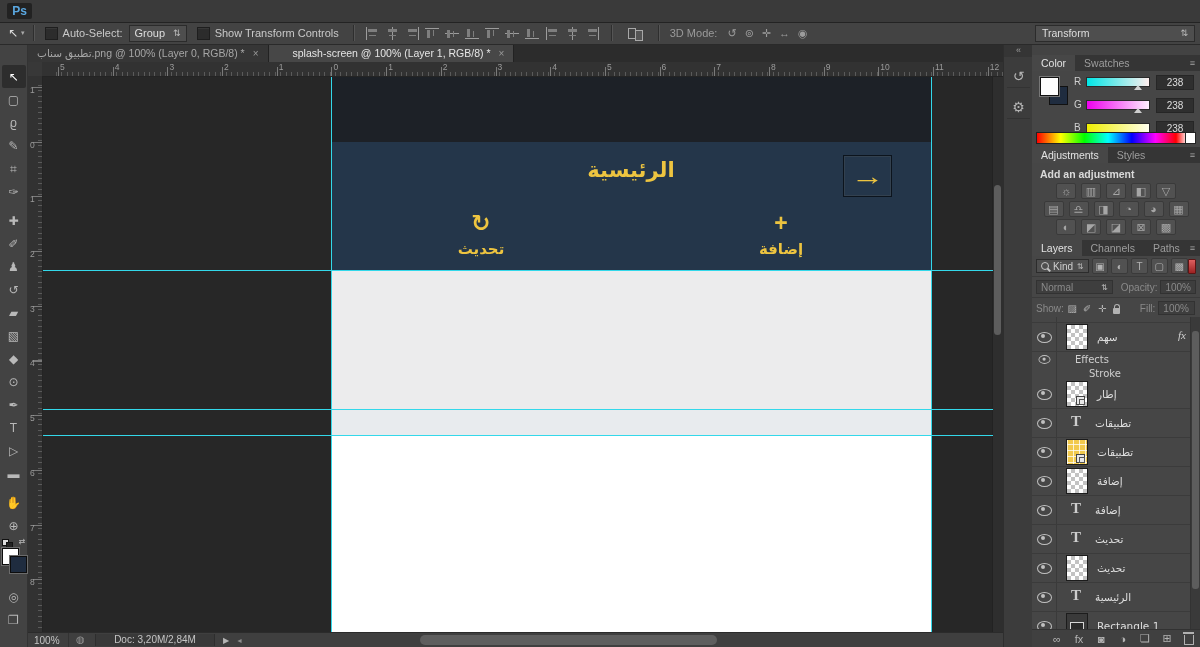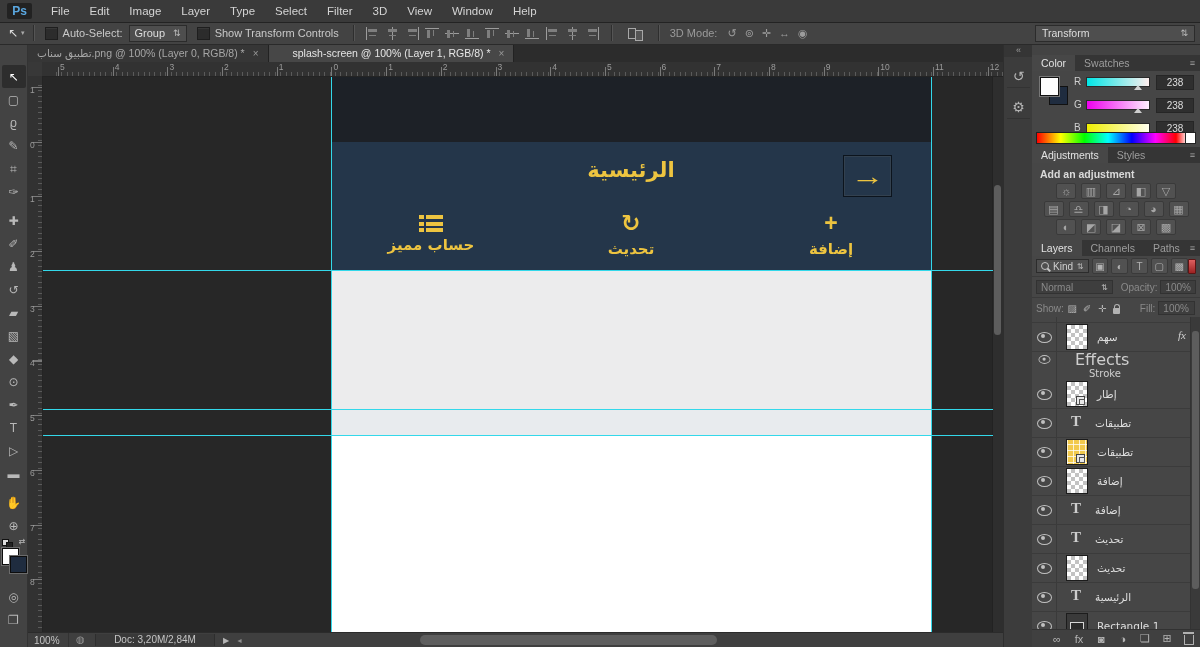--- a/index.html
+++ b/index.html
@@ -172,50 +172,36 @@
   .lrow[data-type="rect"] .lthumb::after{content:"";position:absolute;left:3px;top:8px;width:12px;height:7px;border:1px solid #d5d5d5;background:#2a2a2a;}
   .lname{margin-left:9px;font-size:10.5px;color:#dedede;font-family:"DejaVu Sans",sans-serif;white-space:nowrap;}
   .lfx{position:absolute;right:14px;top:6px;color:#d0d0d0;font-size:11px;font-style:italic;font-family:"Liberation Serif",serif;}
   .fx-caret{position:absolute;right:-10px;top:2px;font-size:7px;color:#aaa;font-style:normal;}
   .lbadge{position:absolute;left:44px;bottom:3px;width:9px;height:9px;background:#e8e8e8;border:1px solid #444;box-sizing:border-box;}
   .lbadge::after{content:"";position:absolute;left:1.5px;top:1.5px;width:4px;height:4px;border:1px solid #555;}
   .lrow[data-type="effects"],.lrow[data-type="stroke"]{height:14px;border-bottom:none;}
   .lrow[data-type="effects"] .eyecell,.lrow[data-type="stroke"] .eyecell{border-right:1px solid #3a3a3a;}
   .lrow[data-type="effects"] .eye{transform:scale(.8);}
   .lrow[data-type="stroke"] .eye{visibility:hidden;}
-  .lrow[data-type="effects"] .lname{margin-left:18px;font-size:16px;color:#cfcfcf;}
+  .lrow[data-type="effects"] .lname{margin-left:18px;font-size:10px;color:#cfcfcf;}
   .lrow[data-type="stroke"] .lname{margin-left:32px;font-size:10px;color:#cfcfcf;}
   .lscroll-track{position:absolute;right:0;top:0;bottom:0;width:9px;background:#3a3a3a;border-left:1px solid #333;}
   .lscroll-thumb{position:absolute;right:1px;top:14px;width:7px;height:258px;background:#5d5d5d;border-radius:3px;}
   .lbb{position:absolute;left:0;right:0;bottom:0;height:17px;background:#404040;border-top:1px solid #323232;display:flex;align-items:center;justify-content:center;gap:10px;padding-left:14px;}
   .bico{color:#b2b2b2;font-size:11px;display:flex;align-items:center;justify-content:center;min-width:12px;}
   .trashcan{width:8px;height:9px;border:1px solid #b2b2b2;border-top:none;border-radius:0 0 1px 1px;position:relative;margin-top:3px;}
   .trashcan::before{content:"";position:absolute;top:-3px;left:-2.5px;width:11px;height:1.5px;background:#b2b2b2;}
 </style>
 </head>
 <body>
 
 <div class="app">
 
   <div class="menubar">
     <div class="ps-logo">Ps</div>
-    <div style="display:flex">
-
-    <span class="menu-item">File</span>
-        <span class="menu-item">Edit</span>
-        <span class="menu-item">Image</span>
-        <span class="menu-item">Layer</span>
-        <span class="menu-item">Type</span>
-        <span class="menu-item">Select</span>
-        <span class="menu-item">Filter</span>
-        <span class="menu-item">3D</span>
-        <span class="menu-item">View</span>
-        <span class="menu-item">Window</span>
-        <span class="menu-item">Help</span>
-      </div>
   </div>
 
   <div class="optionsbar">
     <span class="tool-preview">↖<span class="mini-caret">▾</span></span>
     <span class="vsep"></span>
     <span class="checkbox"></span>
     <span class="opt-label">Auto-Select:</span>
     <span class="dropdown">
         <span>Group</span>
         <span class="dd-arrows">⇅</span>
@@ -333,24 +319,20 @@
     <div class="band band-light"></div>
     <div class="band band-lighter"></div>
     <div class="band band-white"></div>
 
     <div class="cv-title">الرئيسية</div>
     <div class="cv-back">
         <span>→</span>
       </div>
     <div class="cv-actions">
 
-        <div class="act" data-icon="list-icon">
-          <span class="act-ico"></span>
-          <span class="act-label">حساب مميز</span>
-        </div>
 
         <div class="act" data-icon="refresh-icon">
           <span class="act-ico">↻</span>
           <span class="act-label">تحديث</span>
         </div>
 
         <div class="act" data-icon="plus-icon">
           <span class="act-ico">+</span>
           <span class="act-label">إضافة</span>
         </div>

